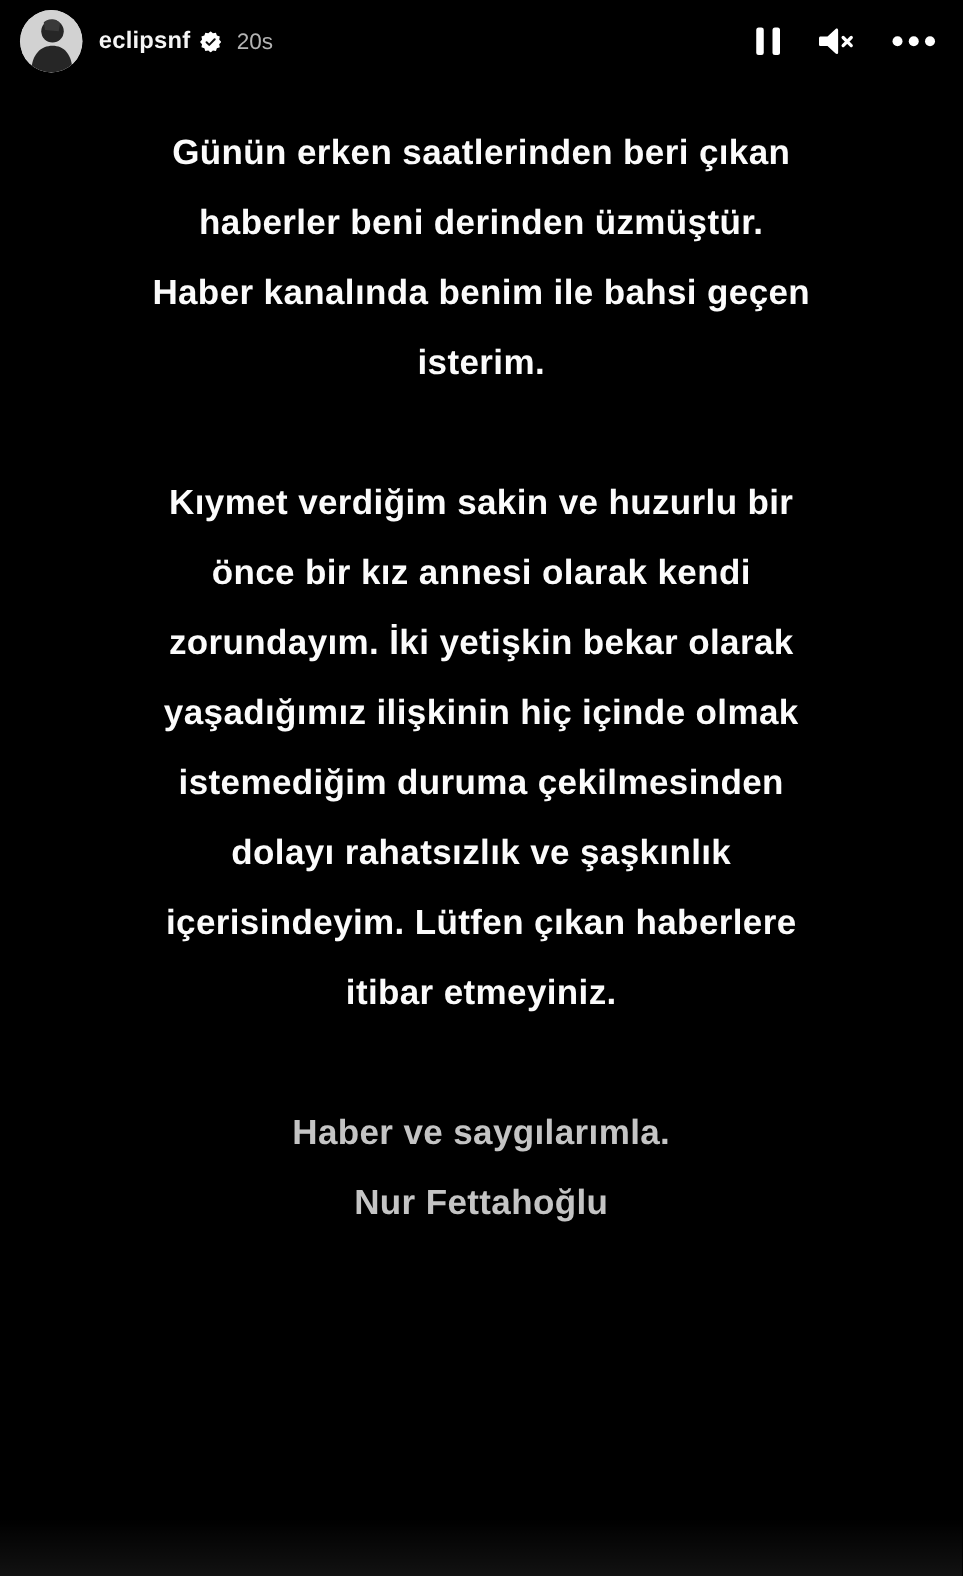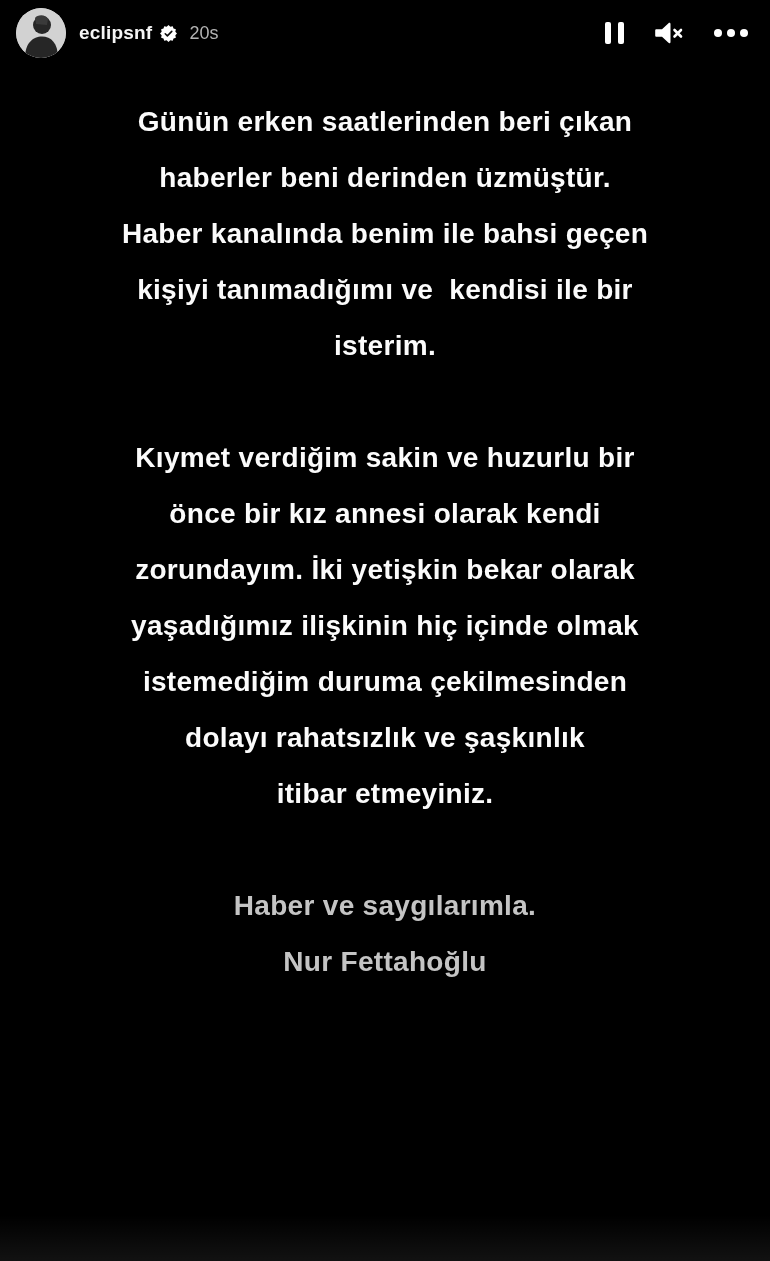--- a/index.html
+++ b/index.html
@@ -168,29 +168,29 @@
             <span></span>
           </span>
       </button>
     </div>
   </div>
 
   <div class="story-text" id="story-text">
       <div class="story-line">Günün erken saatlerinden beri çıkan</div>
       <div class="story-line">haberler beni derinden üzmüştür.</div>
       <div class="story-line">Haber kanalında benim ile bahsi geçen</div>
-      <div class="story-line">kişiyi tanımadığımı ve  kendisi ile bir</div>
       <div class="story-line">isterim.</div>
       <div class="line-gap"></div>
       <div class="story-line">Kıymet verdiğim sakin ve huzurlu bir</div>
       <div class="story-line">önce bir kız annesi olarak kendi</div>
       <div class="story-line">zorundayım. İki yetişkin bekar olarak</div>
       <div class="story-line">yaşadığımız ilişkinin hiç içinde olmak</div>
       <div class="story-line">istemediğim duruma çekilmesinden</div>
       <div class="story-line">dolayı rahatsızlık ve şaşkınlık</div>
+      <div class="story-line">içerisindeyim. Lütfen çıkan haberlere</div>
       <div class="story-line">itibar etmeyiniz.</div>
       <div class="line-gap"></div>
       <div class="story-line signature">Haber ve saygılarımla.</div>
       <div class="story-line signature">Nur Fettahoğlu</div>
     </div>
 
   <div class="bottom-fade"></div>
 </div>
 
 </body></html>

